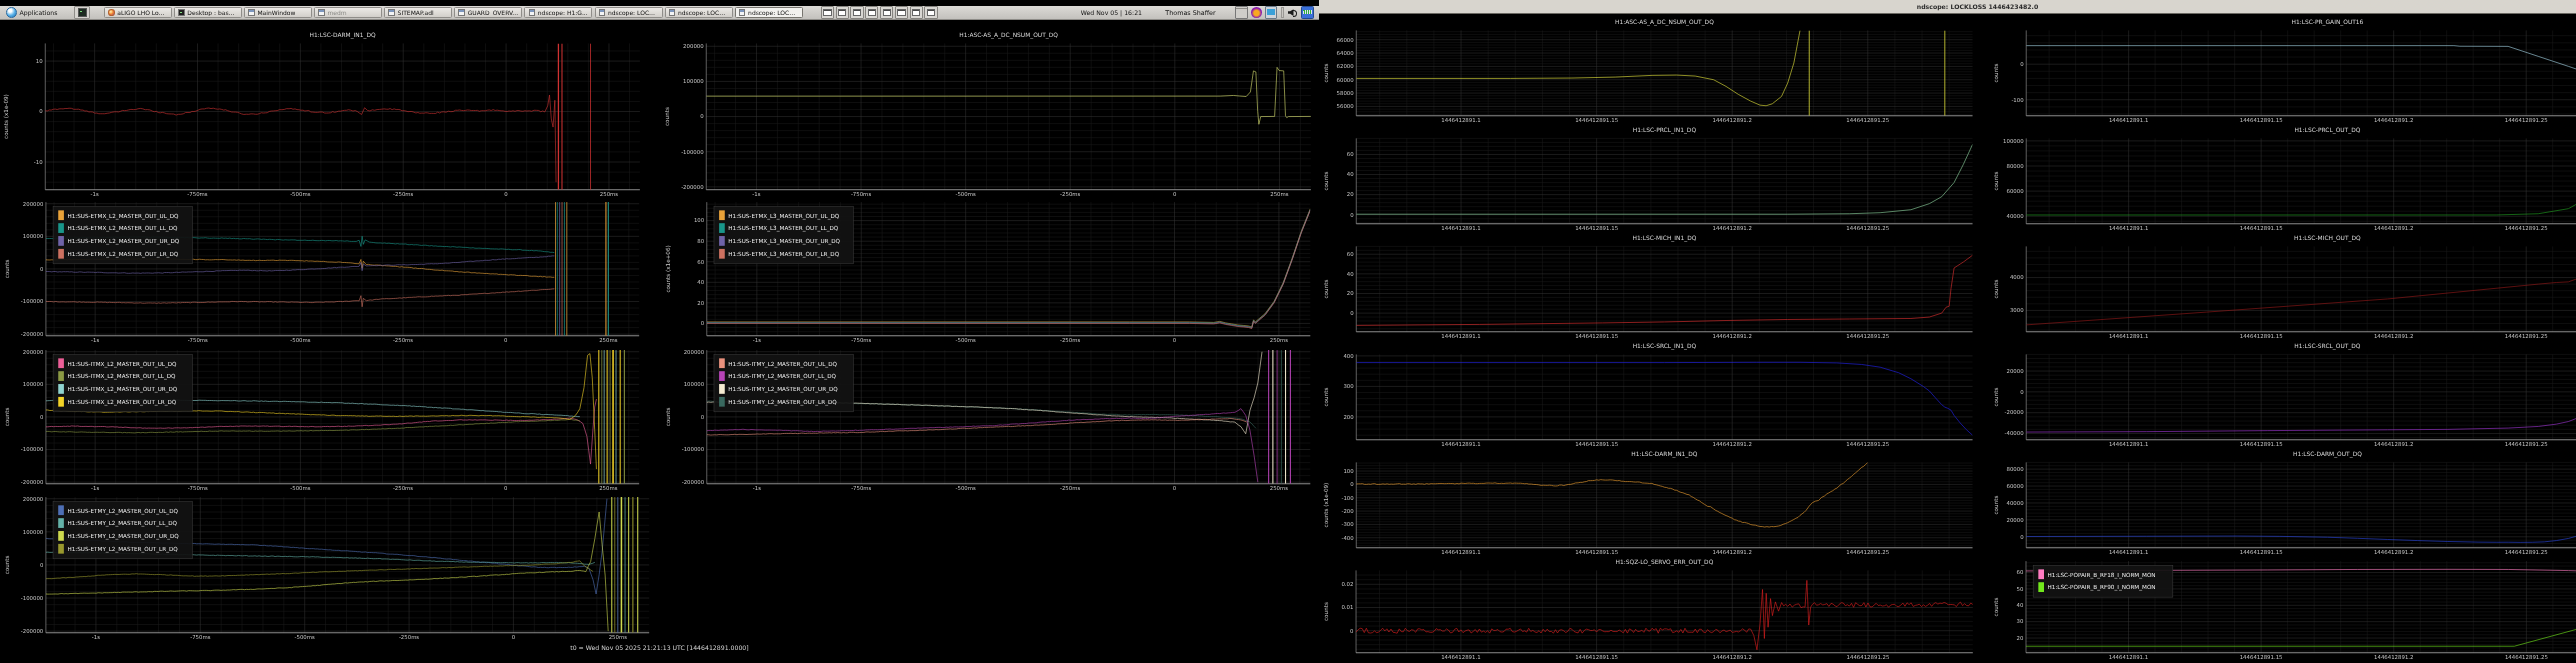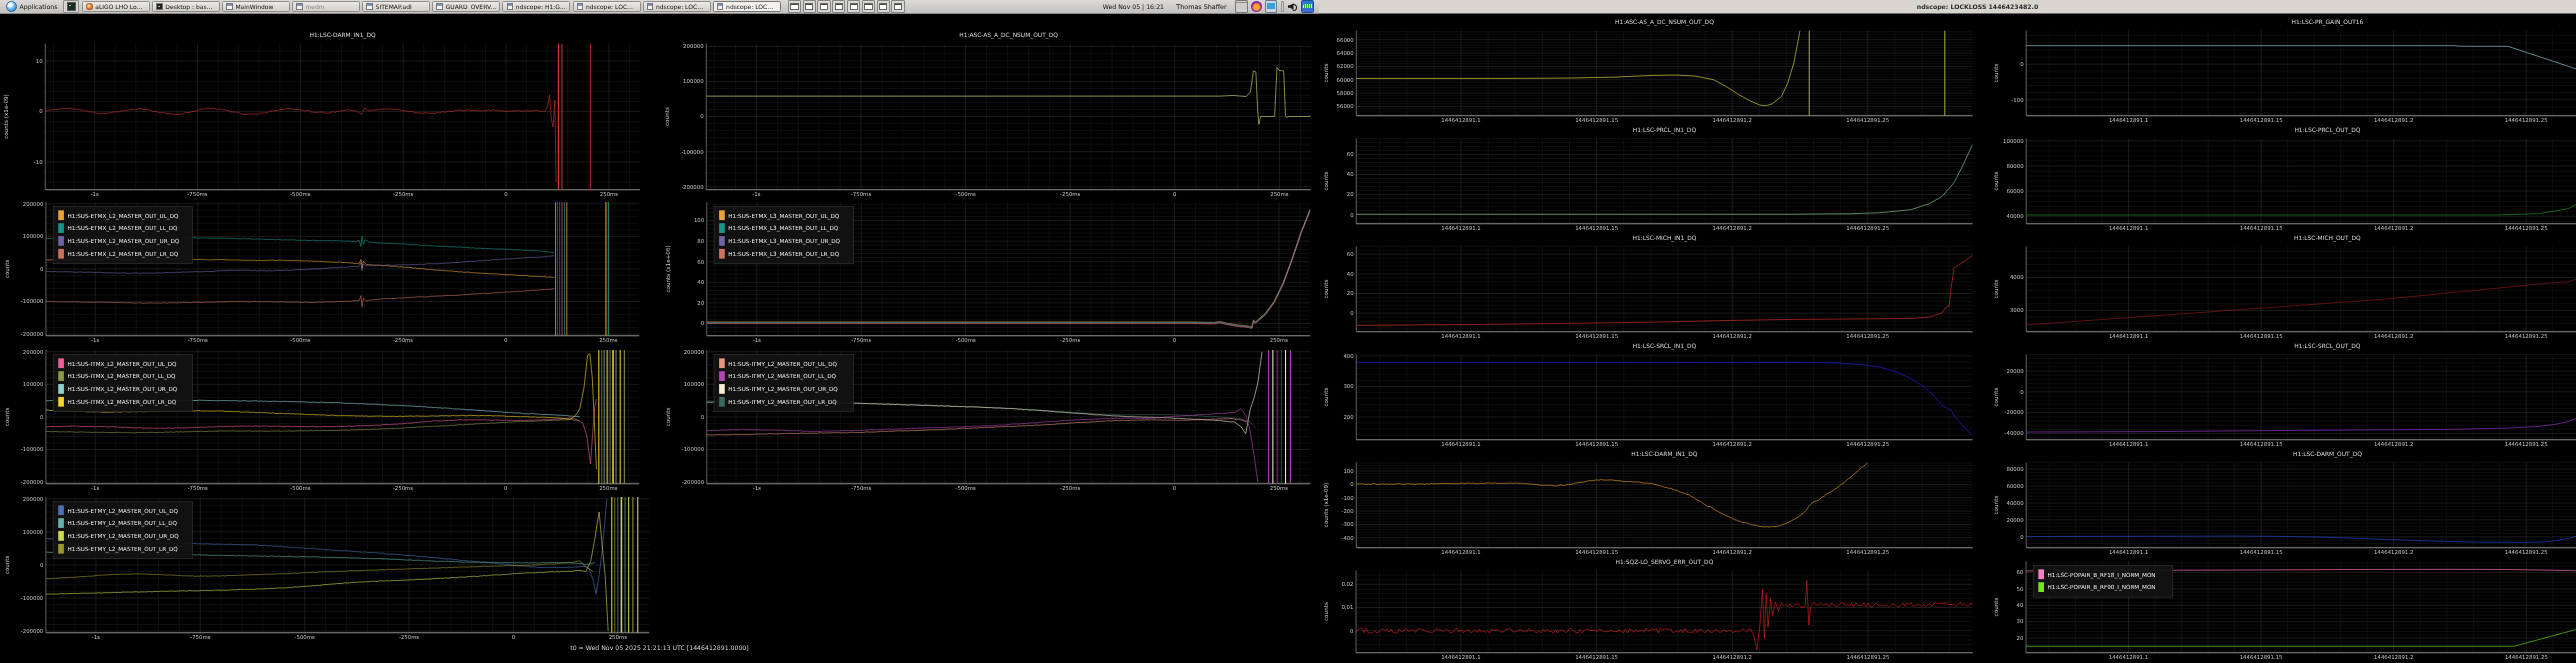--- a/index.html
+++ b/index.html
@@ -1,21 +1,21 @@
 <!DOCTYPE html>
 <html style="font-size:8.2px"><head>
 <meta charset="utf-8">
 <style>
   html,body{margin:0;padding:0;background:#000;}
   .screen{position:relative;width:2636px;height:663px;background:#000;overflow:hidden;
           font-family:"DejaVu Sans","Liberation Sans",sans-serif;}
   
-  .taskbar{position:absolute;left:0;top:0;width:1319px;height:14px;
+  .taskbar{position:absolute;left:0;top:6px;width:1319px;height:14px;
            background:linear-gradient(#dcdad6,#c3c1bd);border-bottom:0.5px solid #8e8c88;
-           display:flex;align-items:center;gap:3px;padding:0 3.1px;box-sizing:border-box;z-index:5;}
+           display:flex;align-items:center;gap:14px;padding:0 3.1px;box-sizing:border-box;z-index:5;}
   .apps-btn{display:flex;align-items:center;gap:2.6px;padding:0 3.1px;height:12px;font-size:6.2px;color:#111;}
   .apps-icon{width:8.8px;height:8.8px;border-radius:50%;border:0.5px solid #2a6aa0;
              background:radial-gradient(circle at 35% 30%,#fff 18%,#58b0e8 55%,#1d6fae);}
   .mini-btn{width:13.4px;height:10.8px;border:0.5px solid #8f8d89;border-radius:1px;background:#d6d4d0;
             display:flex;align-items:center;justify-content:center;}
   .mini-term{width:7.2px;height:6.2px;background:#1d2b22;border:0.5px solid #555;position:relative;}
   .mini-term::after{content:"";position:absolute;left:1px;top:1.5px;width:2.6px;height:1px;background:#7ae07a;}
   .tasks{display:flex;align-items:center;gap:2.1px;}
   .tbtn{display:flex;align-items:center;gap:2.6px;height:10.8px;padding:0 3.1px;box-sizing:border-box;
         background:linear-gradient(#eceae6,#d2cfca);border:0.5px solid #8f8d89;border-radius:1.5px;

